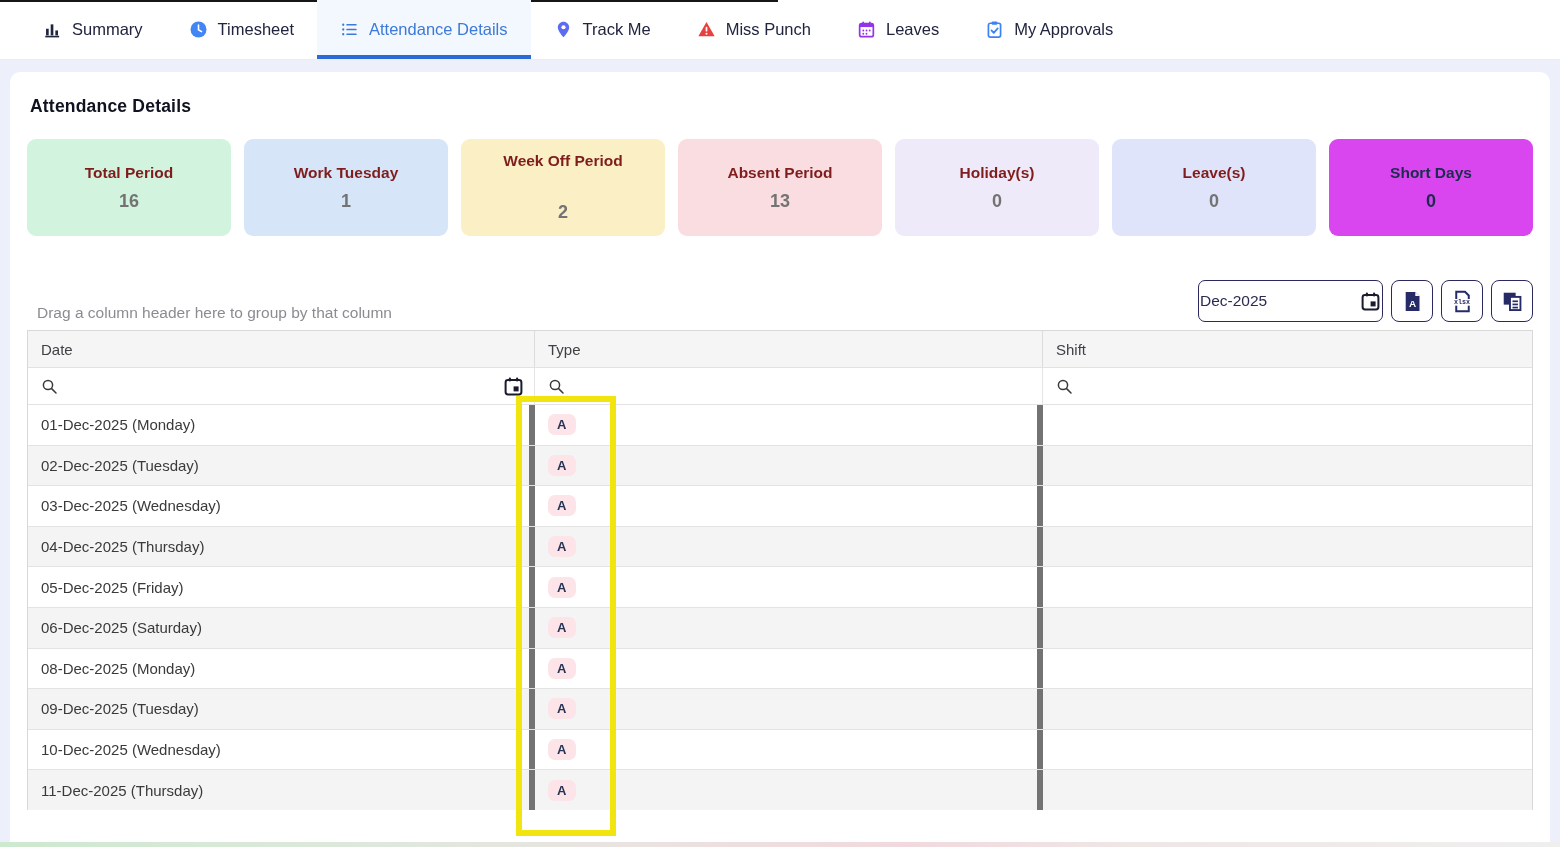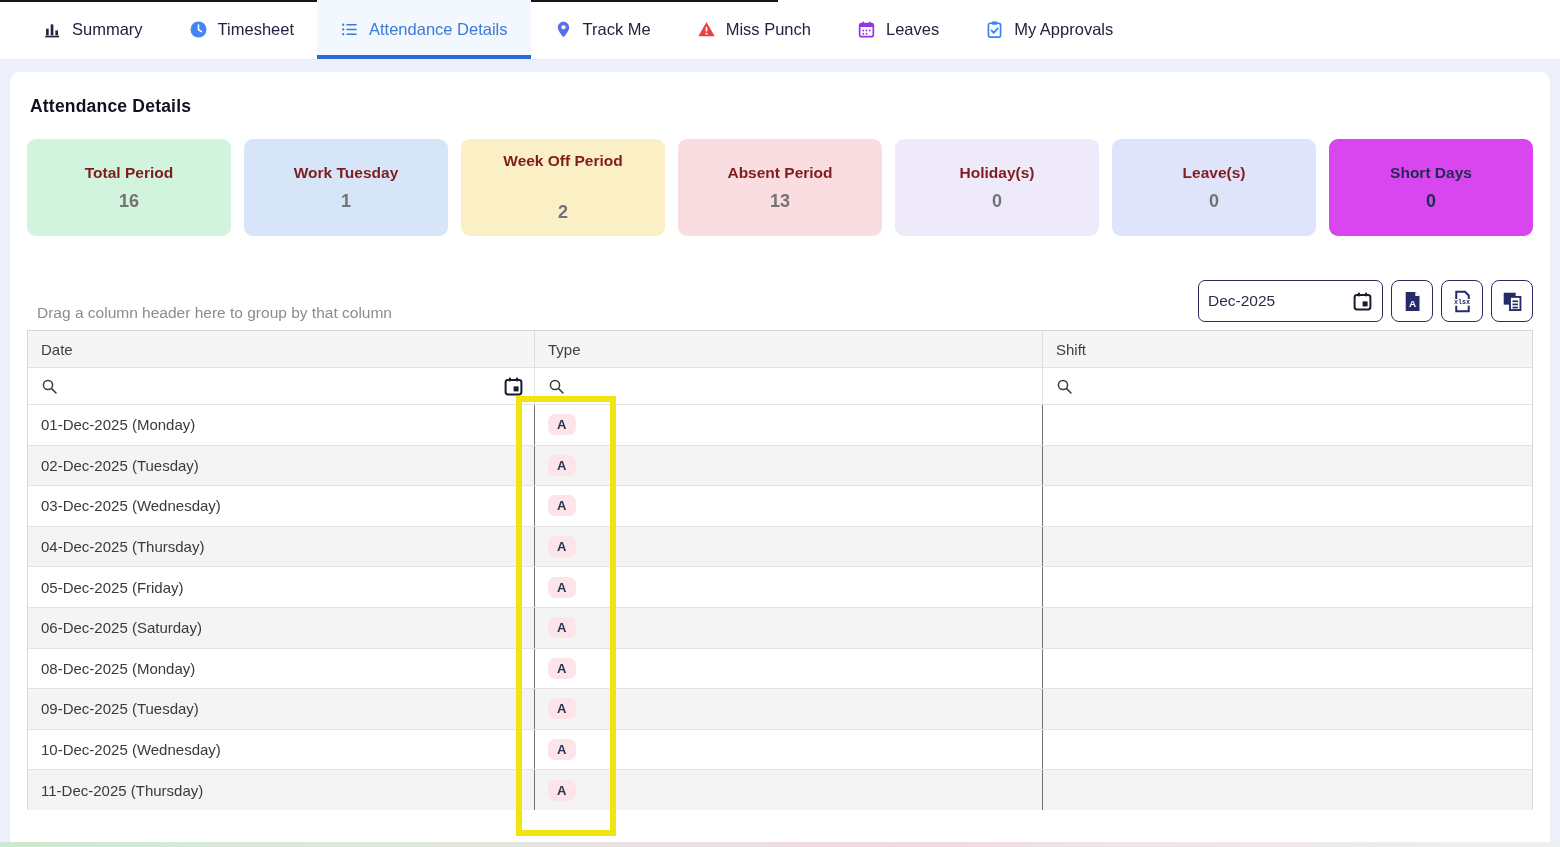--- a/index.html
+++ b/index.html
@@ -29,21 +29,21 @@
     align-items:center; justify-content:center; gap:9px; }
   .scard .lbl { font-size:15.5px; font-weight:700; color:#7f1d1d; }
   .scard .val { font-size:18px; font-weight:700; color:#737373; }
   .scard.hl .lbl, .scard.hl .val { color:#1c2c4e; }
 
   
   .toolbar { margin-top:44px; height:42px; display:flex; align-items:flex-end; }
   .drag-hint { font-size:15.5px; color:#8b8b92; margin-left:10px; }
   .tool-right { margin-left:auto; display:flex; align-items:center; gap:8px; }
   .month-box { width:185px; height:42px; border:1.5px solid #2a2a5e; border-radius:7px;
-    display:flex; align-items:center; padding:0 9px; cursor:pointer; background:#fff; }
+    display:flex; align-items:center; padding:0 1px; cursor:pointer; background:#fff; }
   .month-box .mval { font-size:15.5px; color:#2b2b50; }
   .month-box .mcal { margin-left:auto; display:inline-flex; }
   .sqbtn { width:42px; height:42px; border:1.5px solid #2a2a5e; border-radius:8px; background:#fff;
     display:flex; align-items:center; justify-content:center; cursor:pointer; }
 
   
   .grid { margin-top:8px; border:1px solid #d8d8d8; border-bottom:none; }
   .grow { display:grid; grid-template-columns:507px 508px 1fr; }
   .ghead { background:#f5f5f5; height:36px; }
   .ghead .gcell { font-size:15px; font-weight:400; color:#3f3f46; display:flex; align-items:center;
@@ -51,21 +51,21 @@
   .ghead .gcell:last-child { border-right:none; }
   .gfilter { height:37px; background:#fff; border-top:1px solid #e2e2e2; }
   .gfilter .gcell { display:flex; align-items:center; padding:0 10px 0 13px;
     border-right:1px solid #e4e4e4; }
   .gfilter .gcell:last-child { border-right:none; }
   .gfilter input { border:none; outline:none; flex:1; min-width:0; font-size:14px;
     font-family:"Liberation Sans",sans-serif; margin-left:8px; }
   .gbody .grow { height:40.6px; border-top:1px solid #e3e3e3; cursor:pointer; }
   .gbody .grow:nth-child(even) { background:#f4f4f4; }
   .gbody .gcell { display:flex; align-items:center; padding-left:13px;
-    border-right:1px solid #737373; font-size:15px; color:#3a3a3a; overflow:hidden; }
+    border-right:6px solid #737373; font-size:15px; color:#3a3a3a; overflow:hidden; }
   .gbody .gcell:last-child { border-right:none; }
   .badge { display:inline-block; padding:4px 9px; border-radius:7px; font-size:13px;
     font-weight:700; line-height:1; letter-spacing:.3px; }
 
   
   .yellow-rect { position:absolute; left:516px; top:396px; width:100px; height:440px;
     border:6px solid #f2e40e; z-index:10; pointer-events:none; }
   .bottom-strip { position:absolute; left:0; bottom:0; width:1560px; height:5px; z-index:11;
     background:linear-gradient(90deg,#cde9cf 0%,#dfe8dd 25%,#eae3e1 40%,#f1d9de 58%,#efe6e6 72%,#efefef 100%); }
   .icon { display:inline-flex; }

